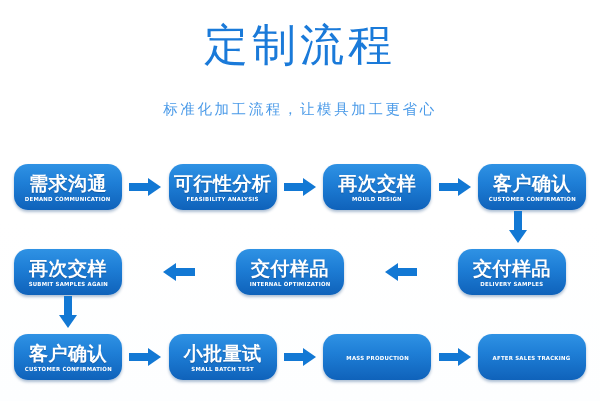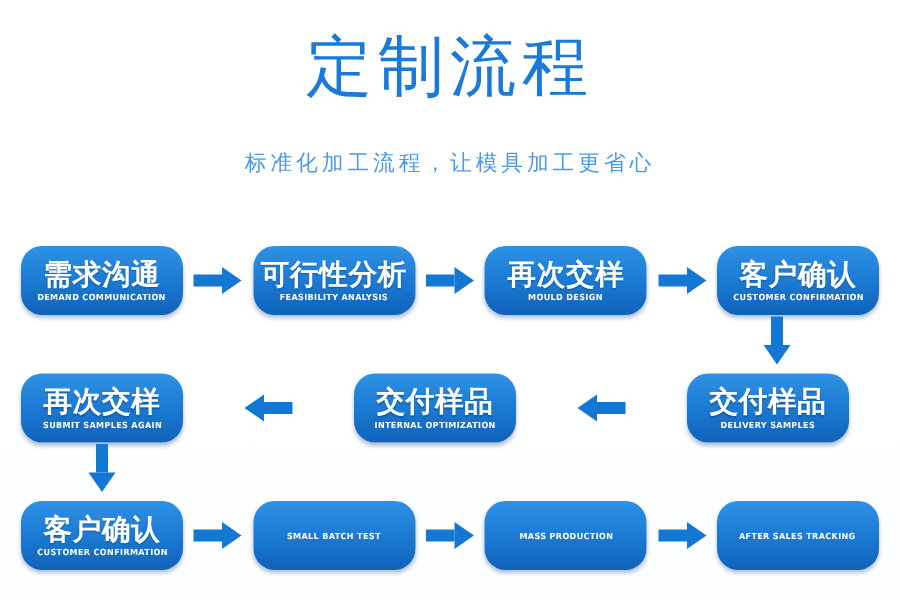--- a/index.html
+++ b/index.html
@@ -243,20 +243,21 @@
     <div class="row row-3">
       <div class="step">
         <span class="cn">客户确认</span>
         <span class="en">CUSTOMER CONFIRMATION</span>
       </div>
       <div class="arrow-h right">
         <span class="shaft"></span>
           <span class="head"></span>
       </div>
       <div class="step">
+        <span class="cn">小批量试</span>
         <span class="en">SMALL BATCH TEST</span>
       </div>
       <div class="arrow-h right">
         <span class="shaft"></span>
           <span class="head"></span>
       </div>
       <div class="step">
         <span class="en">MASS PRODUCTION</span>
       </div>
       <div class="arrow-h right">

